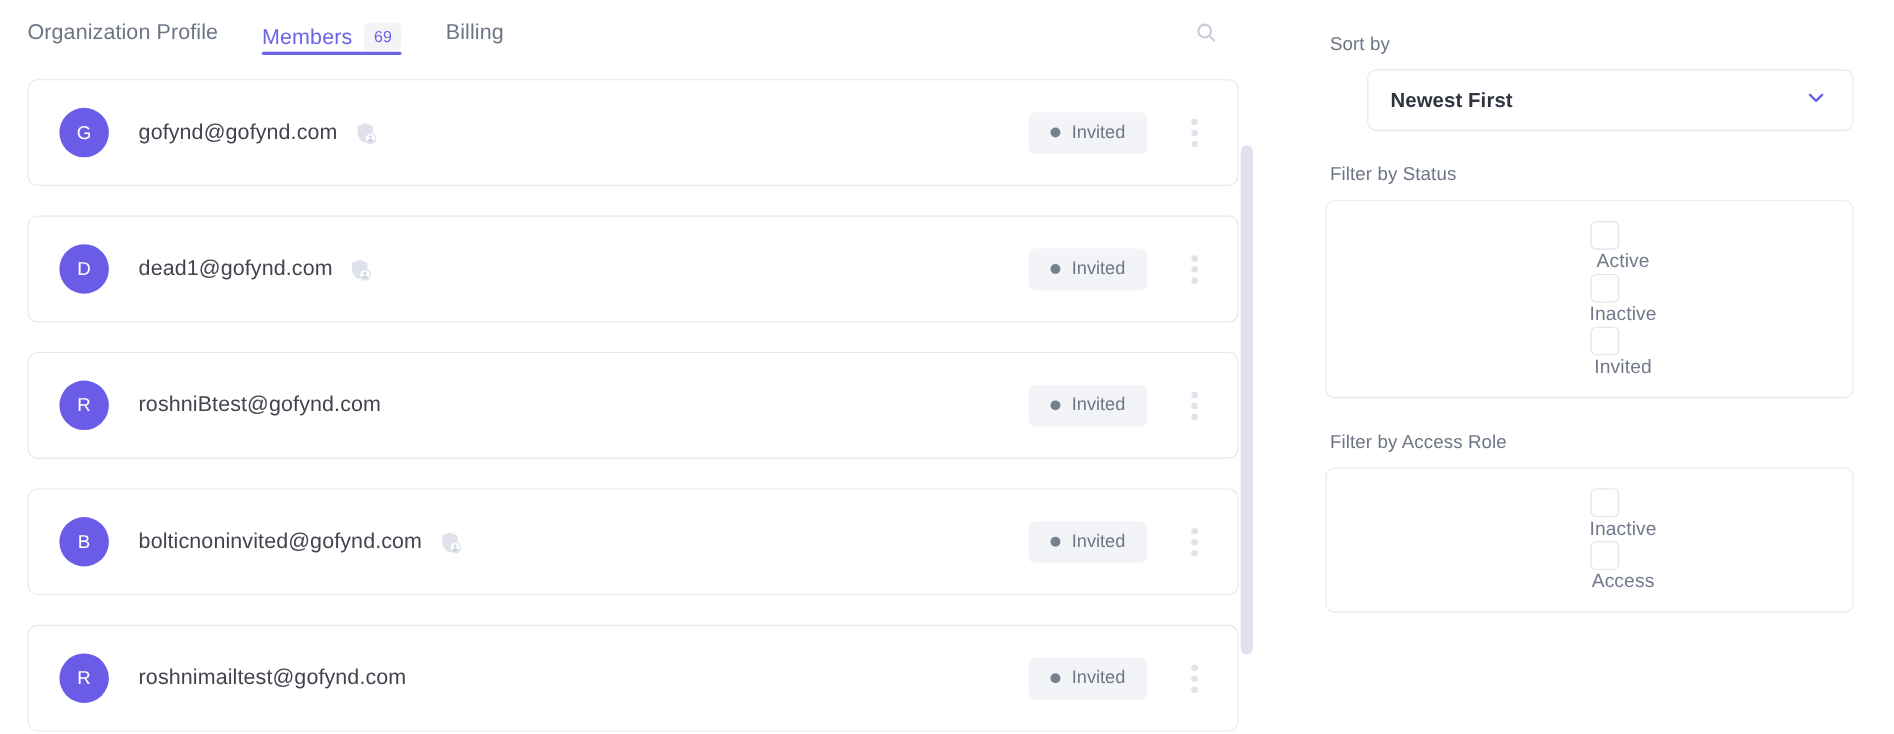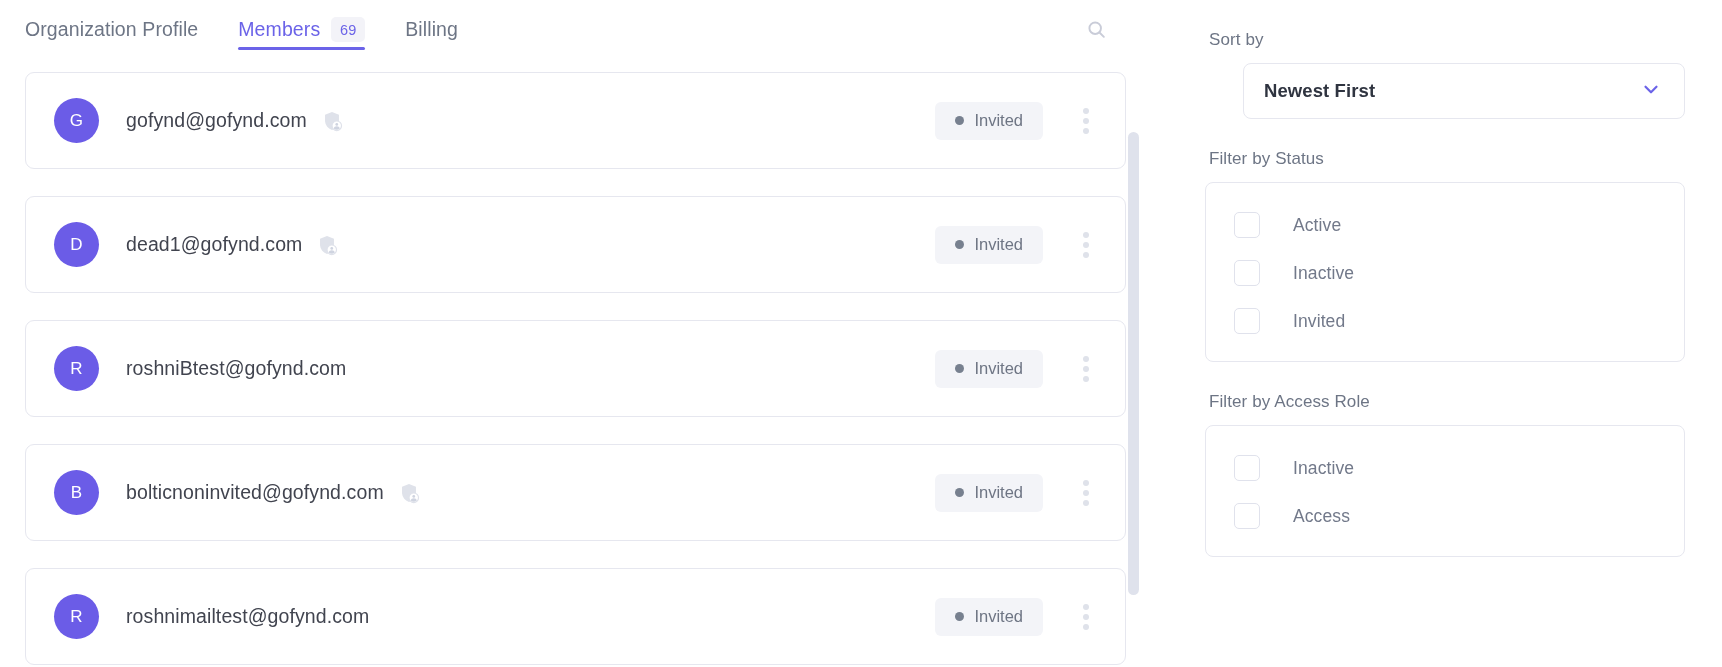--- a/index.html
+++ b/index.html
@@ -15,21 +15,21 @@
   .tabbar {
     position: absolute; left: 0; top: 0; width: 1152px; height: 54px;
   }
   .tabs { position: absolute; left: 25px; top: 0; display: flex; align-items: flex-start; height: 54px; }
   .tab {
     position: relative; display: flex; align-items: center; gap: 11px;
     height: 46px; padding: 0 0 0 0; margin-right: 40px;
     font-size: 19.5px; color: #6d7585; cursor: pointer; letter-spacing: .1px;
     padding-top: 13px;
   }
-  .tab.active { color: #6b63e8; }
+  .tab.active { color: #6b63e8; align-items: flex-end; }
   .tab .tab-underline {
     position: absolute; left: 0; right: 0; bottom: -4px; height: 3px;
     background: #6b63e8; border-radius: 2px; display: none;
   }
   .tab.active .tab-underline { display: block; }
   .tab-badge {
     display: inline-flex; align-items: center; justify-content: center;
     min-width: 34px; height: 25px; padding: 0 8px;
     background: #f3f3f8; color: #6b63e8; border-radius: 5px;
     font-size: 14.5px; font-weight: 400; position: relative; top: 0px;
@@ -84,21 +84,21 @@
   .select-box {
     position: relative; height: 56px; border: 1px solid #e6e7ef; border-radius: 8px;
     background: #fff; display: flex; align-items: center; padding: 0 18px 0 20px; cursor: pointer; margin-left: 38px;
   }
   .select-value { font-size: 18.5px; font-weight: bold; color: #2f3440; letter-spacing: .1px; }
   .chevron { position: absolute; right: 22px; top: 50%; transform: translateY(-50%); }
   .filter-panel {
     border: 1px solid #e6e7ef; border-radius: 8px; background: #fff; padding: 18px 0 16px 0;
   }
   .filter-row {
-    display: flex; align-items: center; height: 48px; padding-left: 28px; cursor: pointer;
+    display: flex; align-items: center; height: 48px; padding-left: 28px; cursor: pointer; flex-direction: column;
   }
   .checkbox {
     width: 26px; height: 26px; border: 1.5px solid #e0e2ec; border-radius: 5px; background: #fff;
     flex: 0 0 auto;
   }
   .filter-text { margin-left: 33px; font-size: 17.5px; color: #72798a; letter-spacing: .1px; }
 </style>
 </head>
 <body>
 

